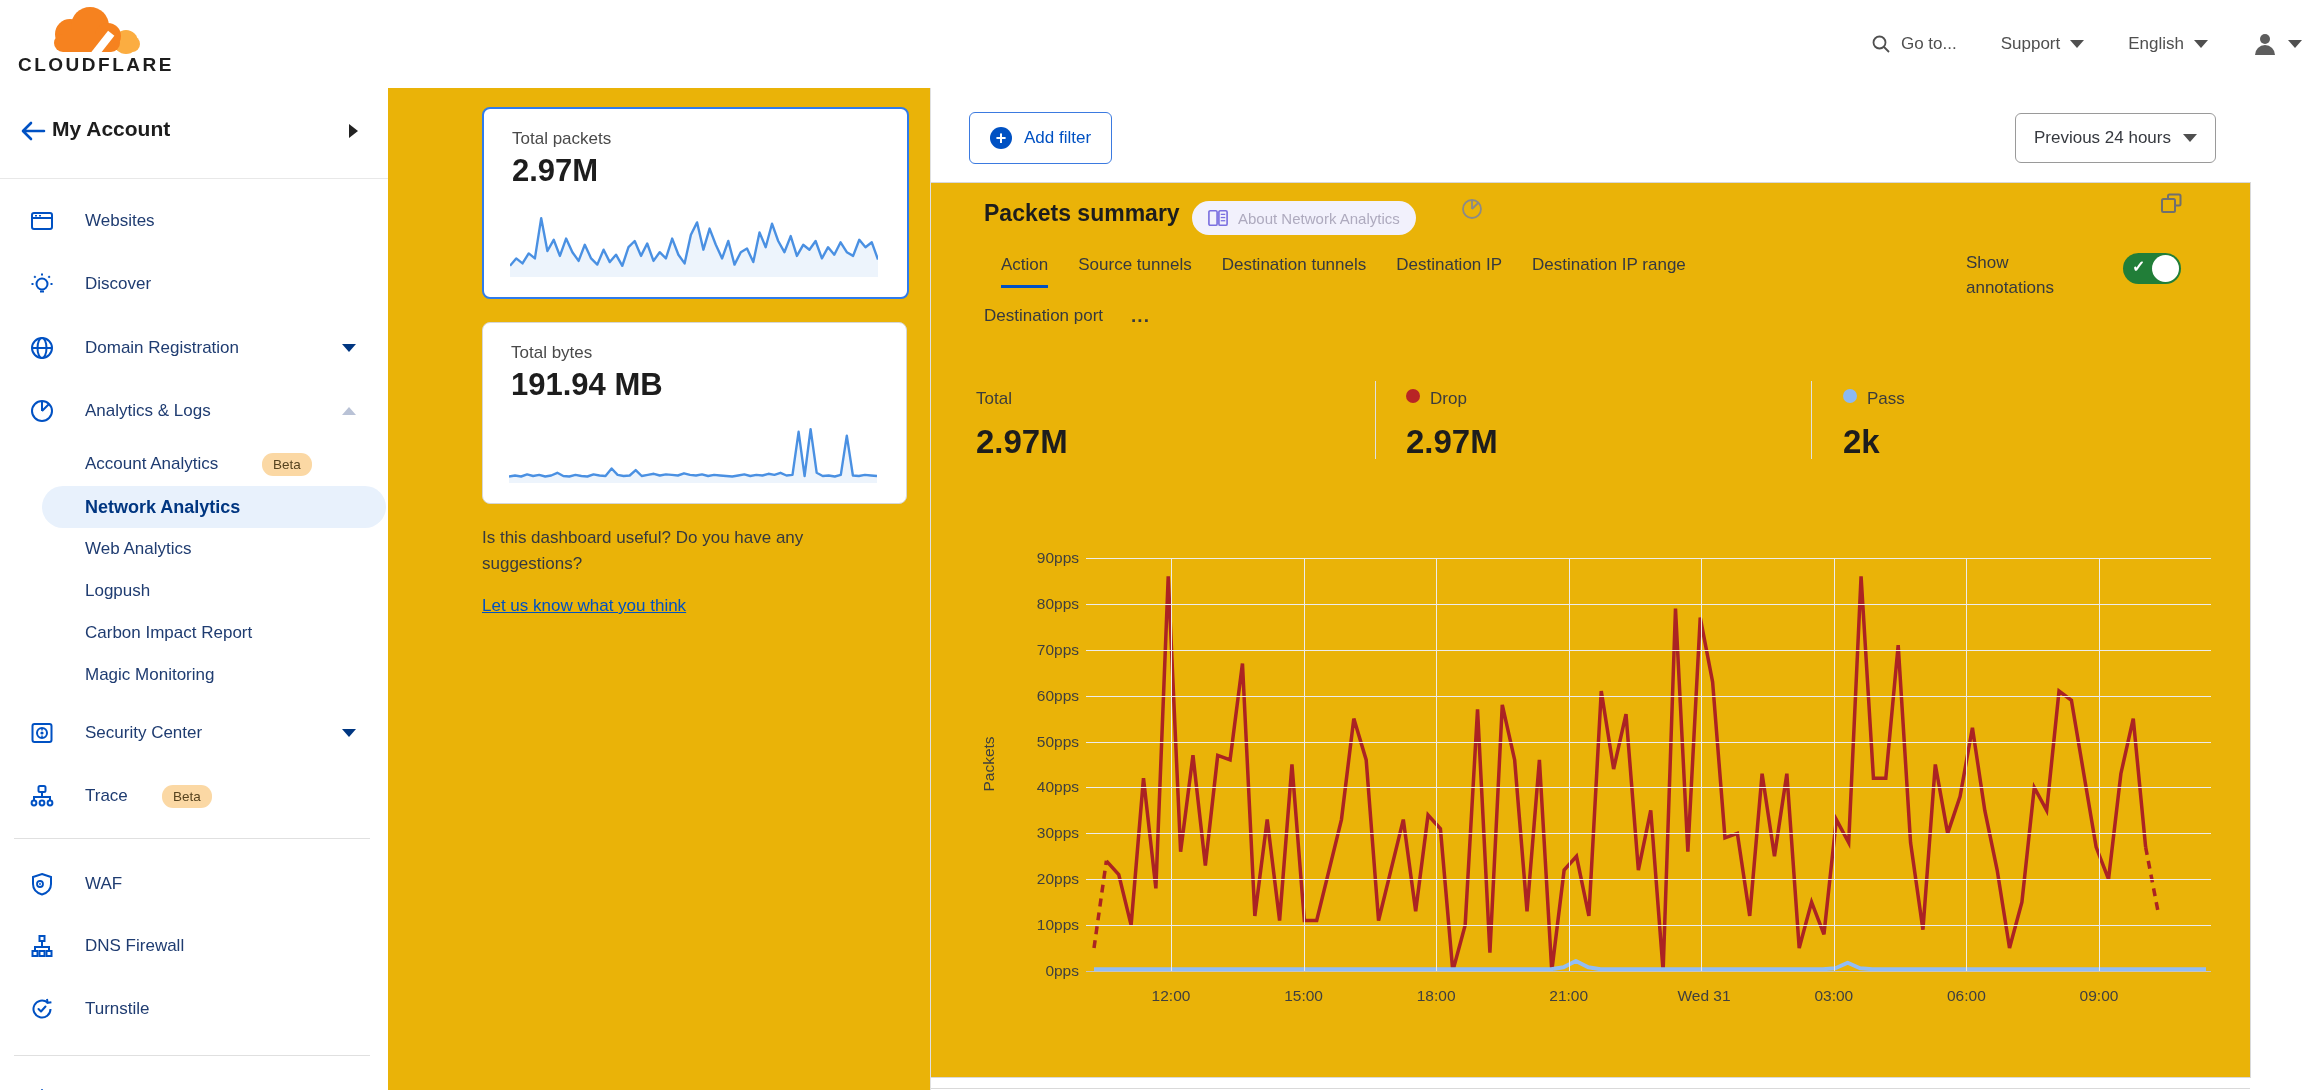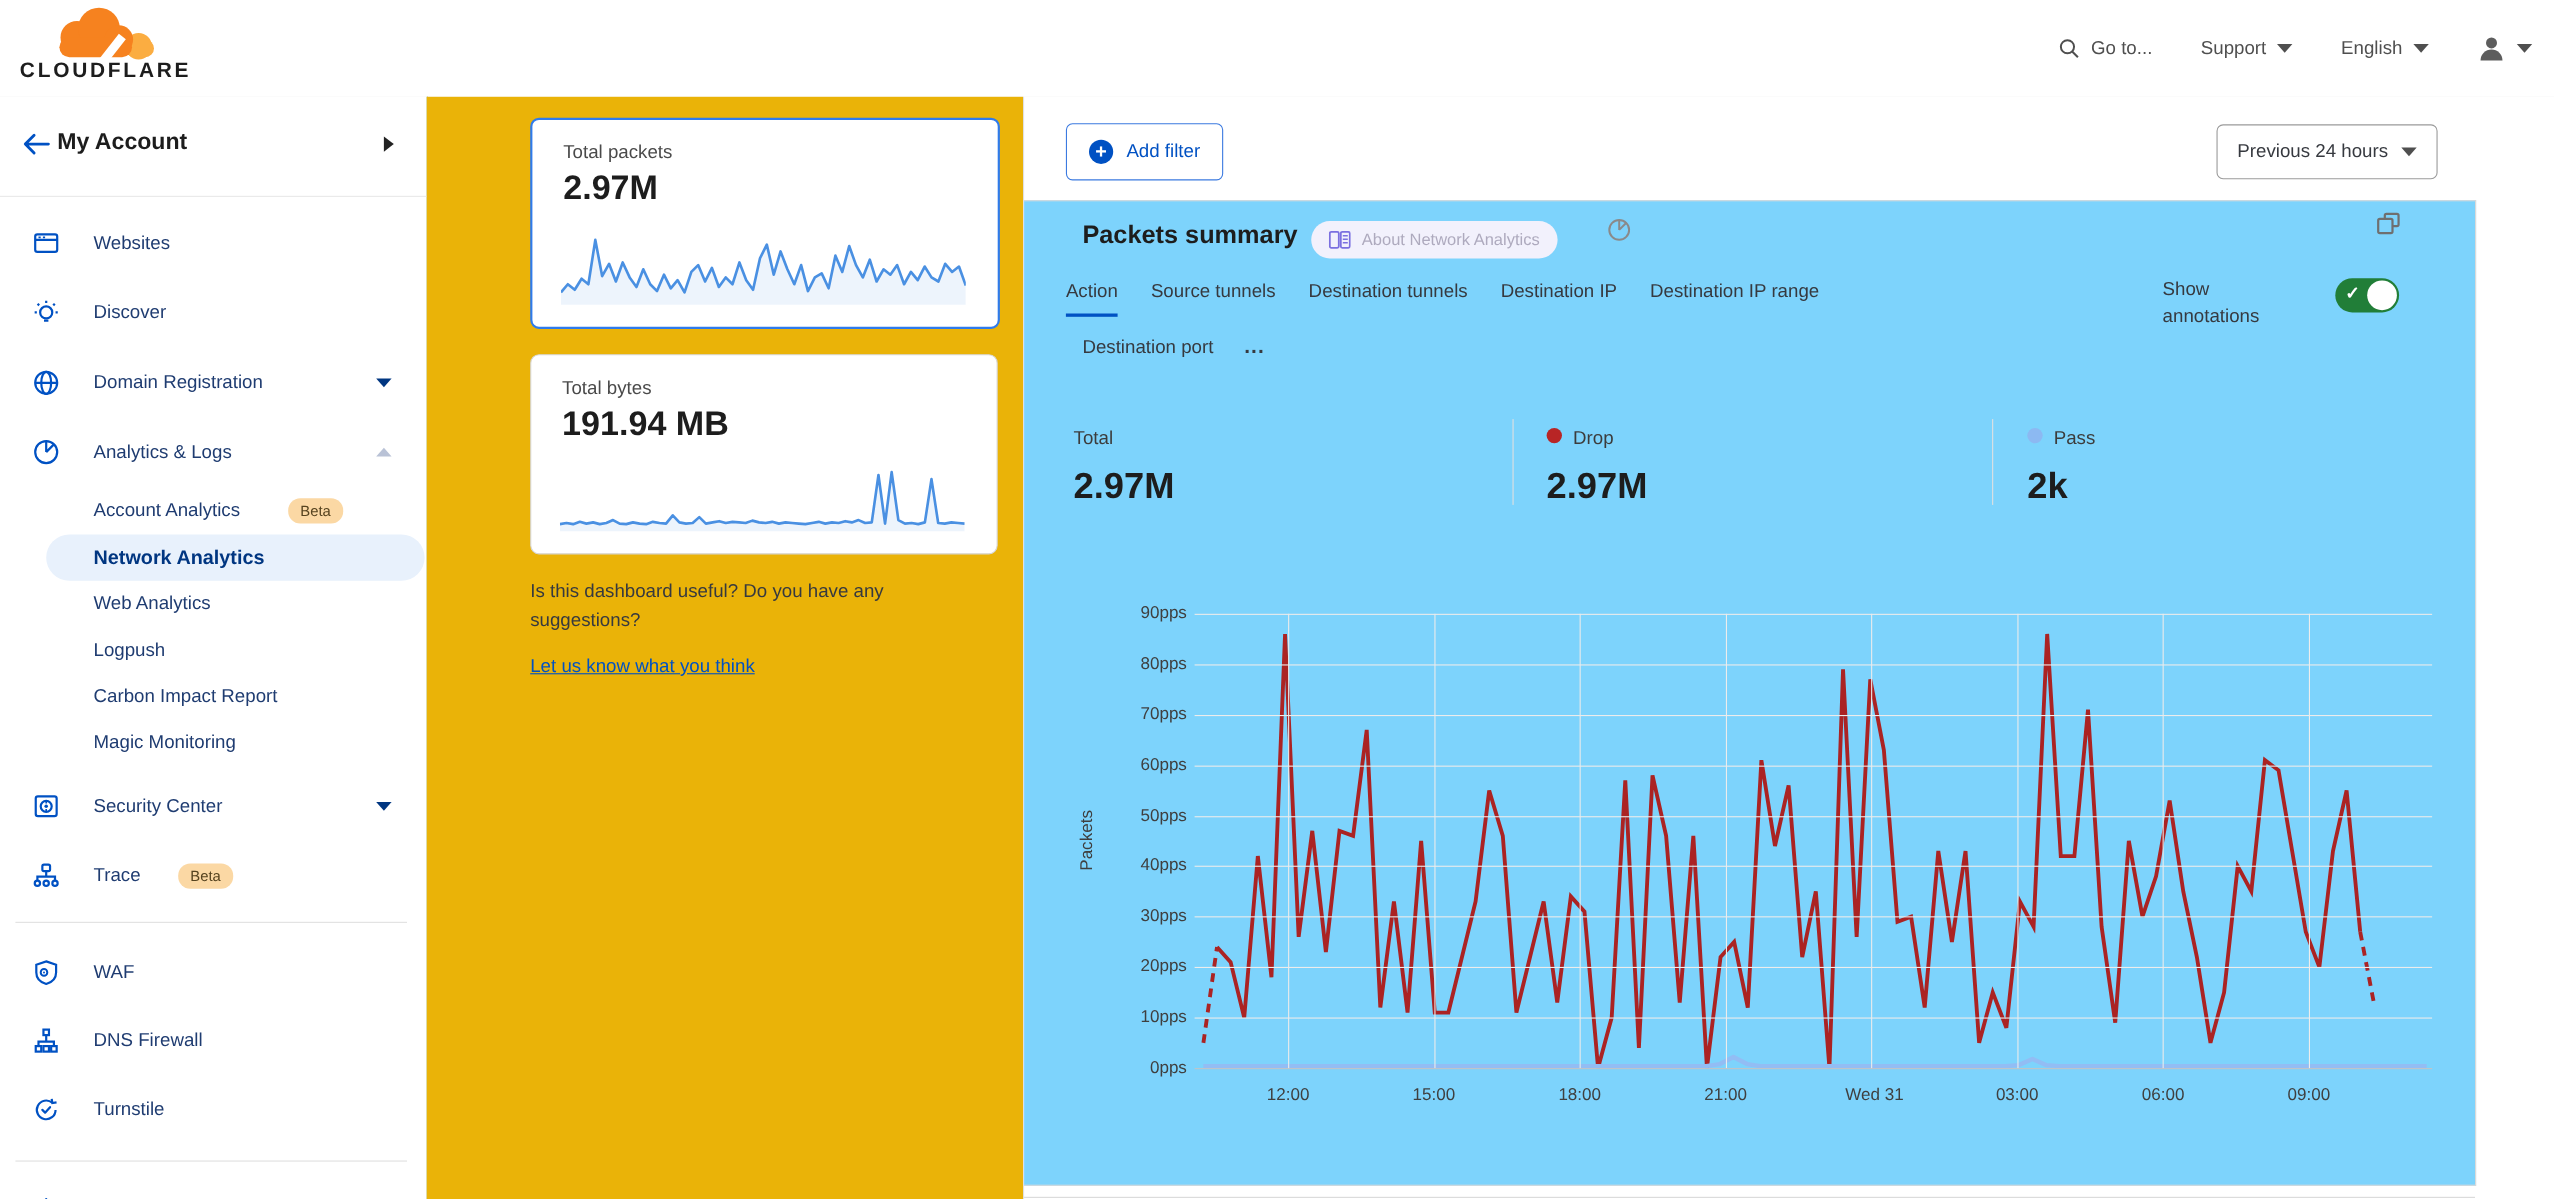--- a/index.html
+++ b/index.html
@@ -37,29 +37,29 @@
   .feedback{position:absolute;left:94px;top:437px;width:416px;font-size:17px;color:#36393f;line-height:1.55;}
   .feedback-link{position:absolute;left:94px;top:508px;font-size:17px;color:#0051c3;text-decoration:underline;cursor:pointer;}
   
   .main{position:absolute;left:930px;top:88px;width:1392px;height:1002px;background:#fff;border-left:1px solid #e0e0e0;}
   .btn-addfilter{position:absolute;left:38px;top:24px;height:50px;display:flex;align-items:center;gap:12px;
       padding:0 20px;border:1px solid #3b7ae0;border-radius:6px;background:#fff;color:#0051c3;font-size:17px;cursor:pointer;}
   .plus-circle{width:22px;height:22px;border-radius:50%;background:#0051c3;color:#fff;font-size:18px;line-height:22px;text-align:center;font-weight:700;}
   .btn-range{position:absolute;right:107px;top:25px;height:48px;display:flex;align-items:center;gap:12px;
       padding:0 18px;border:1px solid #9a9a9a;border-radius:6px;background:#fff;color:#36393f;font-size:17px;cursor:pointer;}
   .caret-sm{width:0;height:0;border-left:7px solid transparent;border-right:7px solid transparent;border-top:8px solid #4f4f4f;}
-  .panel-card{position:absolute;left:0;top:94px;width:1319px;height:894px;background:#7dd3fc;
+  .panel-card{position:absolute;left:0;top:94px;width:1319px;height:894px;background:#eab308;
       border-top:1px solid #d9d9d9;border-right:1px solid #d9d9d9;border-bottom:1px solid #d9d9d9;}
   .next-card-line{position:absolute;left:0;top:1000px;width:1319px;border-top:1px solid #d9d9d9;}
   .panel-title{position:absolute;left:53px;top:17px;font-size:23px;font-weight:700;color:#1d1d1d;}
   .about-badge{position:absolute;left:261px;top:18px;height:34px;background:#f2f1fc;border-radius:17px;
       display:flex;align-items:center;gap:10px;padding:0 16px;font-size:15px;color:#aeaabe;}
   .pie-icon-sm{position:absolute;left:530px;top:15px;width:22px;height:22px;}
   .copy-icon{position:absolute;left:1228px;top:8px;width:26px;height:26px;cursor:pointer;}
-  .tabs-row{position:absolute;left:38px;top:72px;display:flex;gap:30px;}
+  .tabs-row{position:absolute;left:70px;top:72px;display:flex;gap:30px;}
   .tab{font-size:17px;color:#36393f;cursor:pointer;white-space:nowrap;}
   .tab.active{position:relative;}
   .tab.active:after{content:"";position:absolute;left:0;right:0;bottom:-13px;height:3px;background:#0051c3;}
   .tabs-row2{position:absolute;left:53px;top:122px;display:flex;gap:28px;align-items:center;}
   .tab-overflow{font-size:19px;font-weight:700;color:#36393f;letter-spacing:1px;cursor:pointer;}
   .show-ann{position:absolute;left:1035px;top:68px;width:118px;font-size:17px;color:#36393f;line-height:1.45;}
   .toggle{position:absolute;left:1192px;top:70px;width:58px;height:31px;border-radius:16px;background:#217e38;cursor:pointer;}
   .toggle .knob{position:absolute;right:2px;top:2px;width:27px;height:27px;border-radius:50%;background:#fff;}
   .toggle .tick{position:absolute;left:9px;top:4px;color:#fff;font-size:16px;font-weight:700;}
   .stat-label{position:absolute;font-size:17px;color:#3c3c3c;display:flex;align-items:flex-start;gap:10px;}

